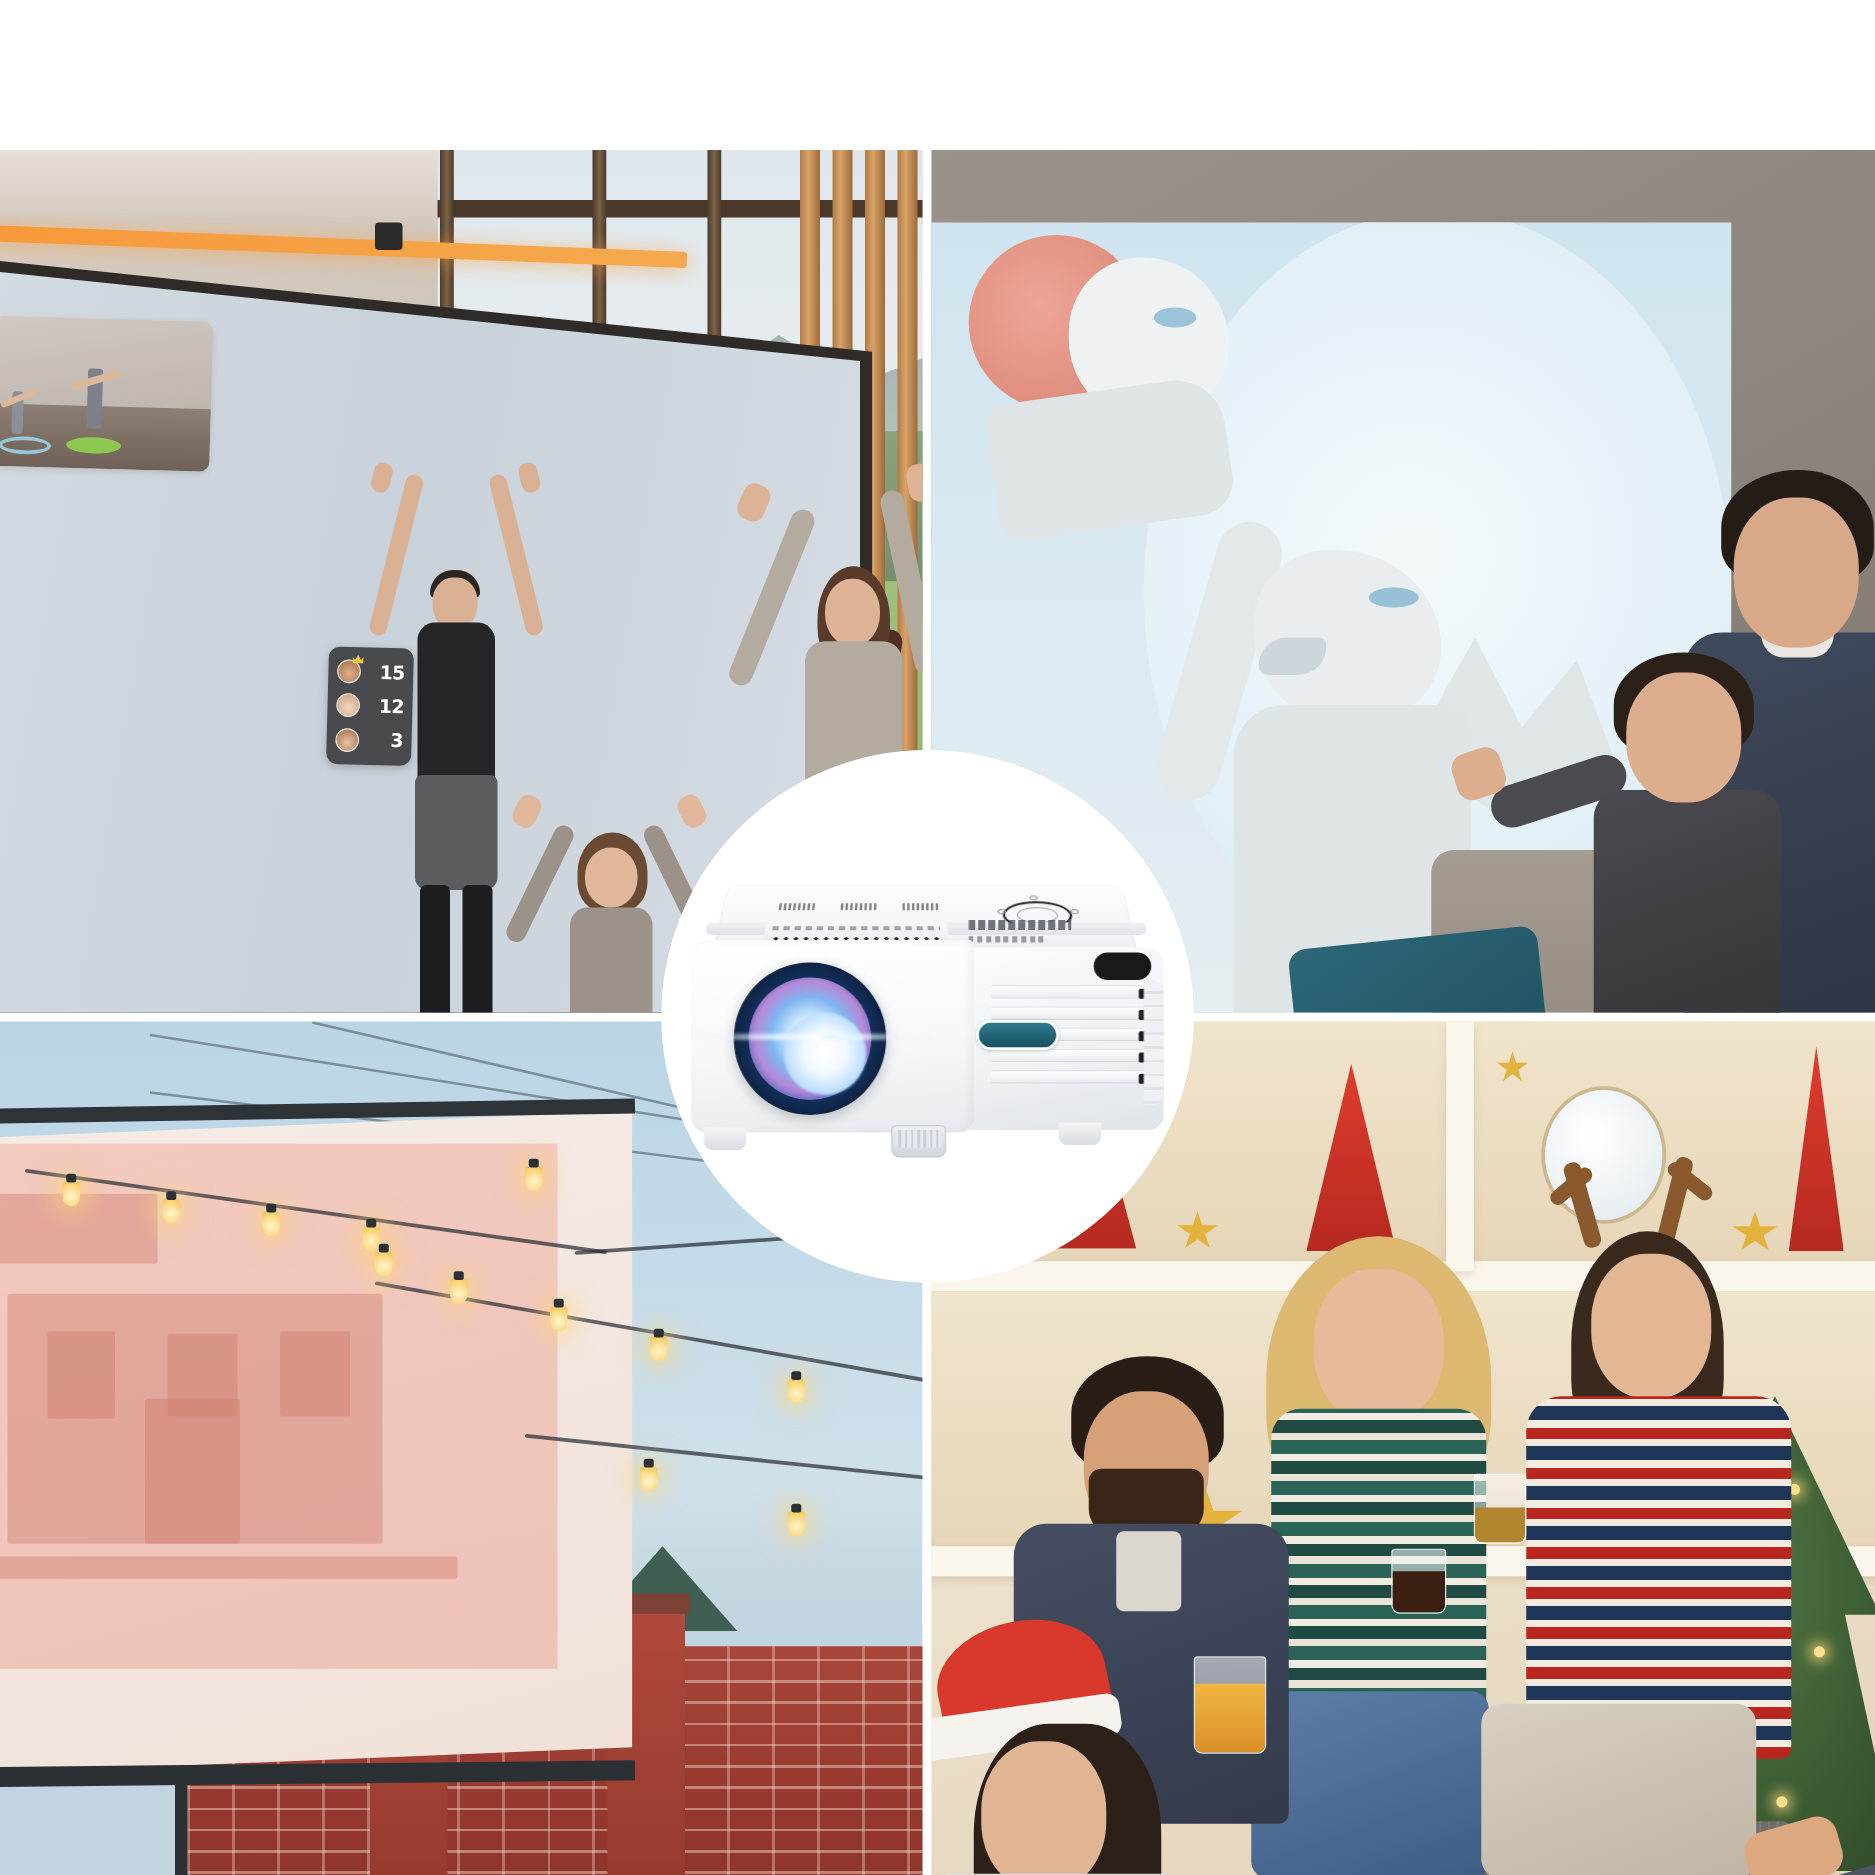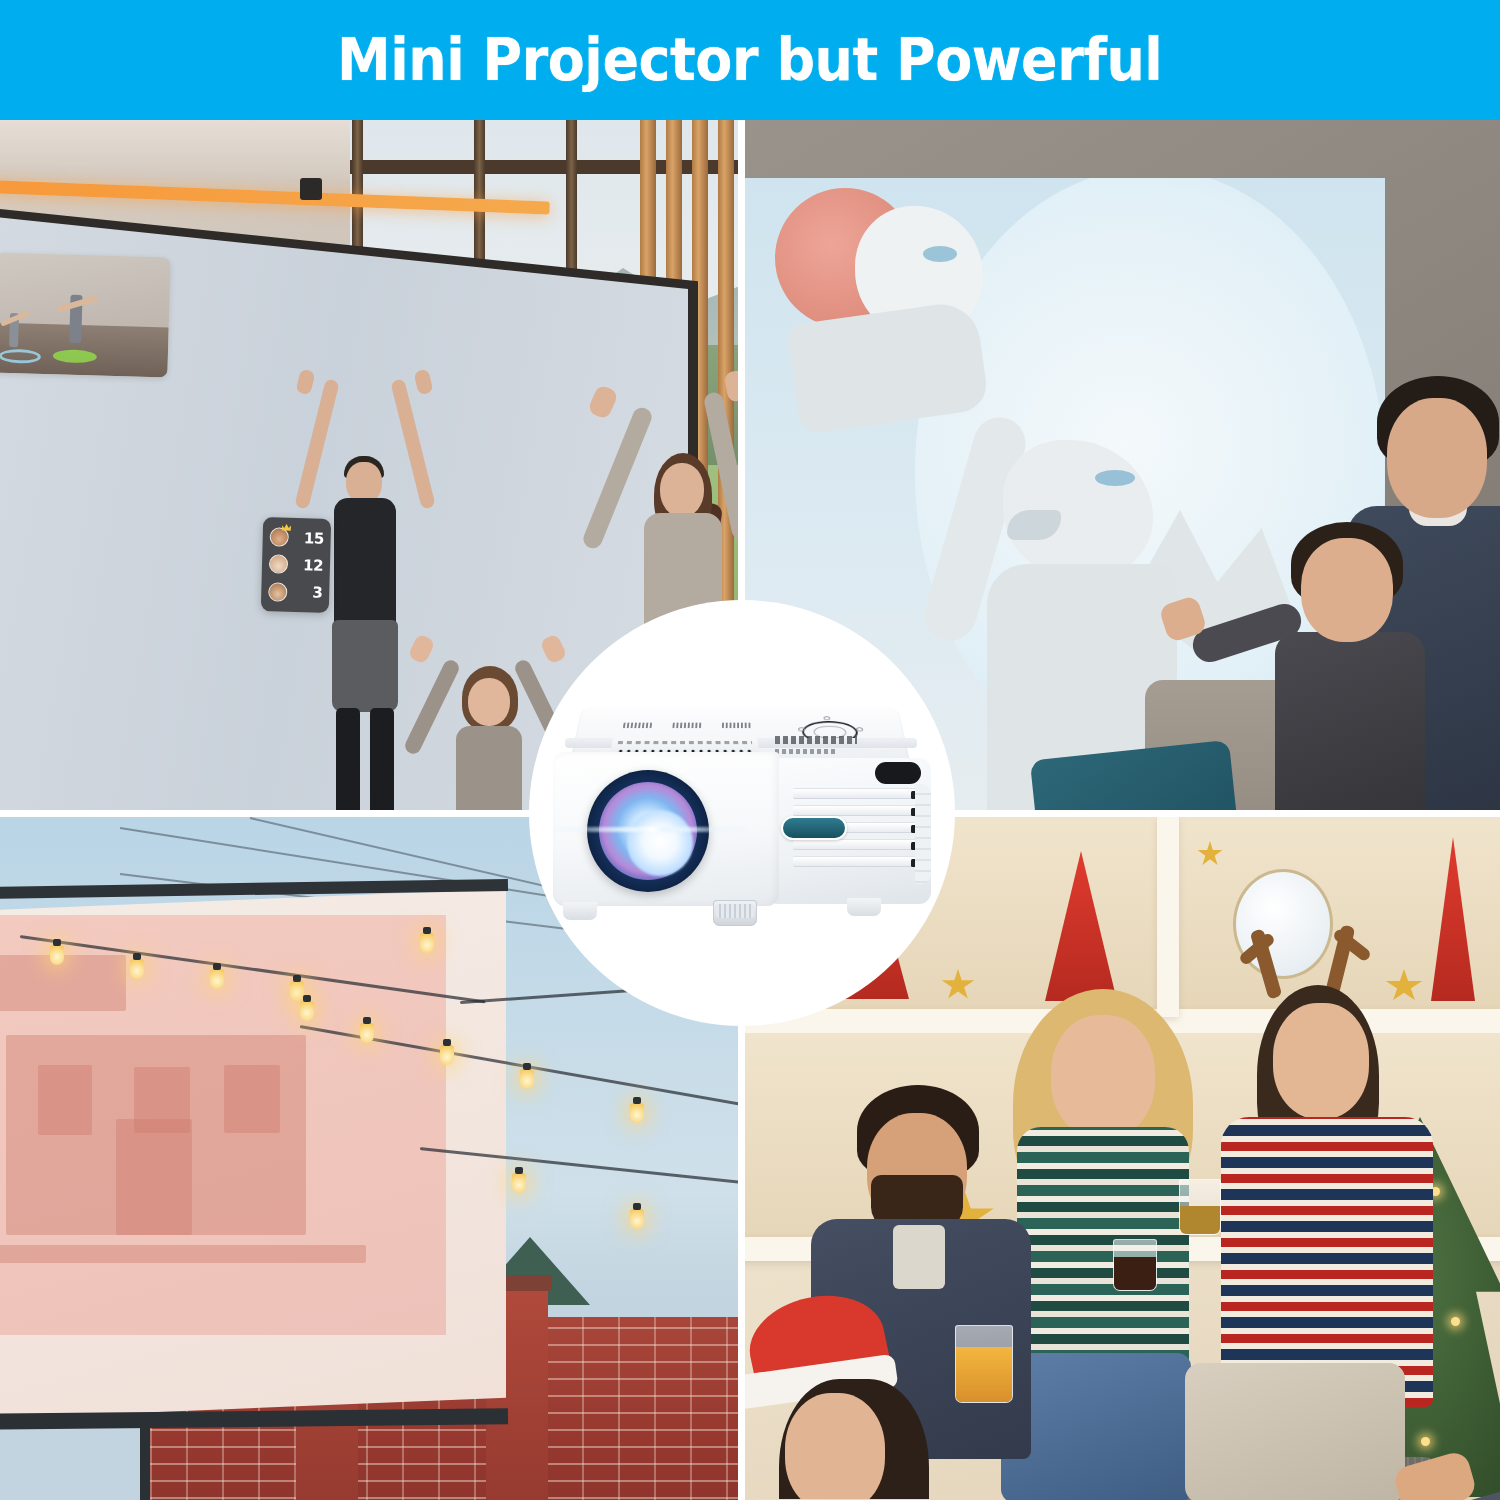--- a/index.html
+++ b/index.html
@@ -375,23 +375,20 @@
              border-radius:4px 4px 7px 7px;
              box-shadow:inset 0 0 0 1px #c6ccd3; }
   .pj-knob-r { position:absolute; inset:4px 3px 8px 3px;
                background:repeating-linear-gradient(90deg,#e6eaee 0 3px,#c8cfd6 3px 5px); border-radius:3px; }
 </style>
 </head>
 <body>
 
 <div id="page">
 
-  <div id="banner" style="background: rgb(0, 174, 239);">
-    <div id="banner-title" style="color: rgb(255, 255, 255);">Mini Projector but Powerful</div>
-  </div>
 
   <div id="grid">
 
     <div class="cell" id="cell-tl">
       <div class="scene">
         <div class="tl-wall"></div>
         <div class="tl-ceiling"></div>
         <div class="tl-ceil-light" style="left:470px;top:18px;"></div>
         <div class="tl-ceil-light" style="left:600px;top:10px;"></div>
 

